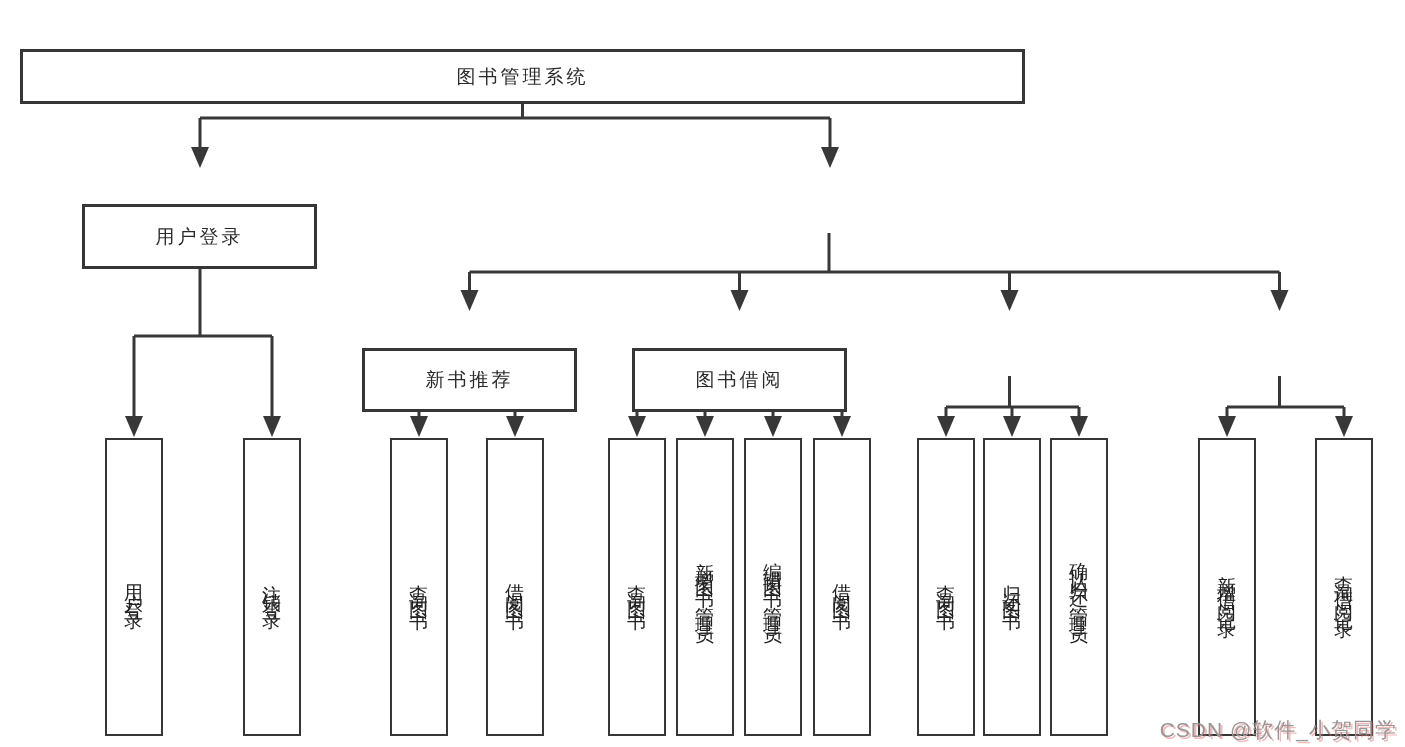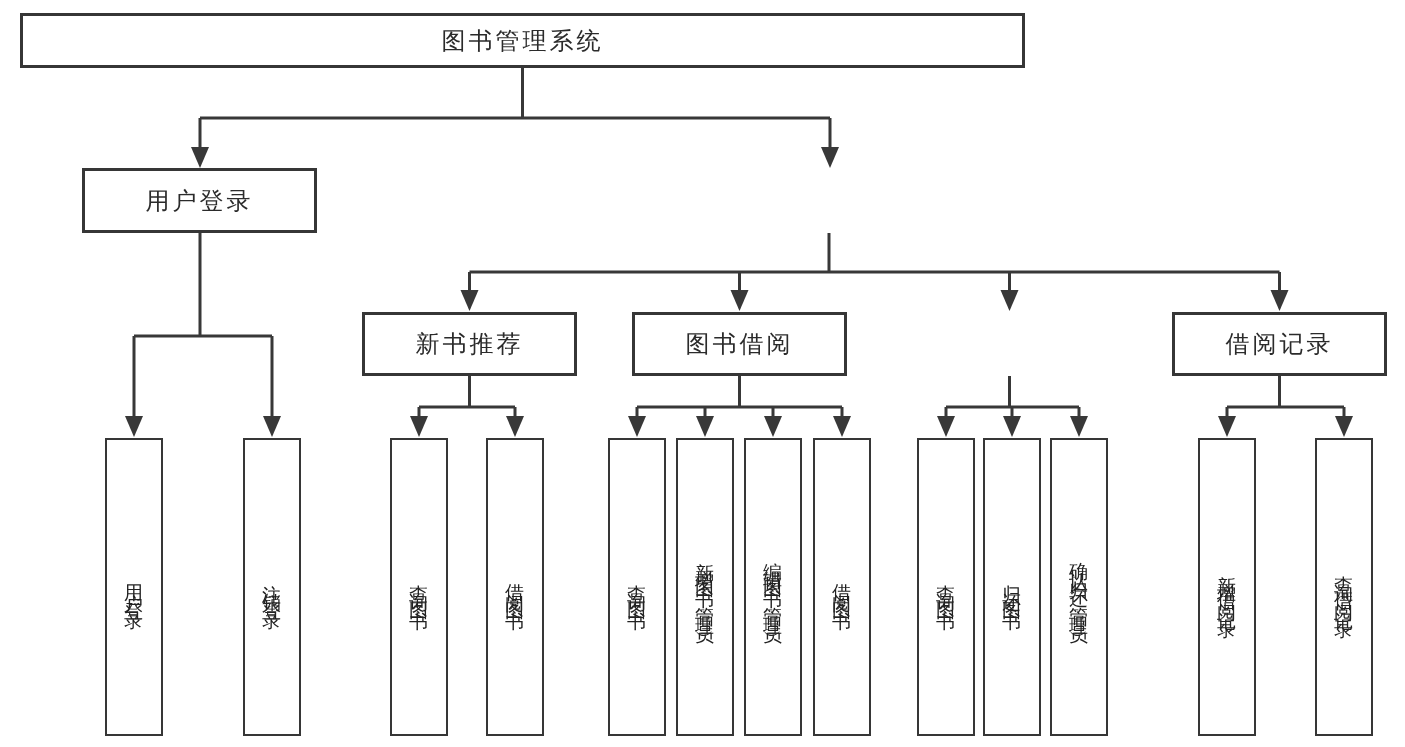--- a/index.html
+++ b/index.html
@@ -20,23 +20,24 @@
     position: absolute;
     box-sizing: border-box;
     background: #ffffff;
     border: 3px solid #363636;
     display: flex;
     align-items: center;
     justify-content: center;
     color: #2b2b2b;
   }
   .h-node {
-    font-size: 24px;
+    font-size: 19px;
     letter-spacing: 3px;
     white-space: nowrap;
+    margin-top: 36px;
   }
   .root  { left: 20px;  top: 13px;  width: 1005px; height: 55px; }
   .lvl2  { height: 65px; width: 235px; top: 168px; }
   .lvl3  { height: 64px; width: 215px; top: 312px; }
   .leaf {
     top: 438px;
     width: 58px;
     height: 298px;
     border-width: 2.5px;
   }
@@ -104,21 +105,20 @@
       <polygon points="1335,416 1353,416 1344,437"></polygon>
     </g>
   </svg>
 
   <div class="node h-node root">图书管理系统</div>
 
   <div class="node h-node lvl2" style="left:82px">用户登录</div>
 
   <div class="node h-node lvl3" style="left:362px">新书推荐</div>
   <div class="node h-node lvl3" style="left:632px">图书借阅</div>
-  <div class="node h-node lvl3" style="left:1172px">借阅记录</div>
 
   <div class="node leaf" style="left:105px">
     <span class="v-label">用户登录</span>
   </div>
   <div class="node leaf" style="left:243px">
     <span class="v-label">注销登录</span>
   </div>
 
   <div class="node leaf" style="left:390px">
     <span class="v-label">查询图书</span>
@@ -150,14 +150,15 @@
     <span class="v-label">确认归还（管理员）</span>
   </div>
 
   <div class="node leaf" style="left:1198px">
     <span class="v-label">新增借阅记录</span>
   </div>
   <div class="node leaf" style="left:1315px">
     <span class="v-label">查询借阅记录</span>
   </div>
 
+  <div id="watermark">CSDN @软件_小贺同学</div>
 
 </div>
 
 </body></html>

